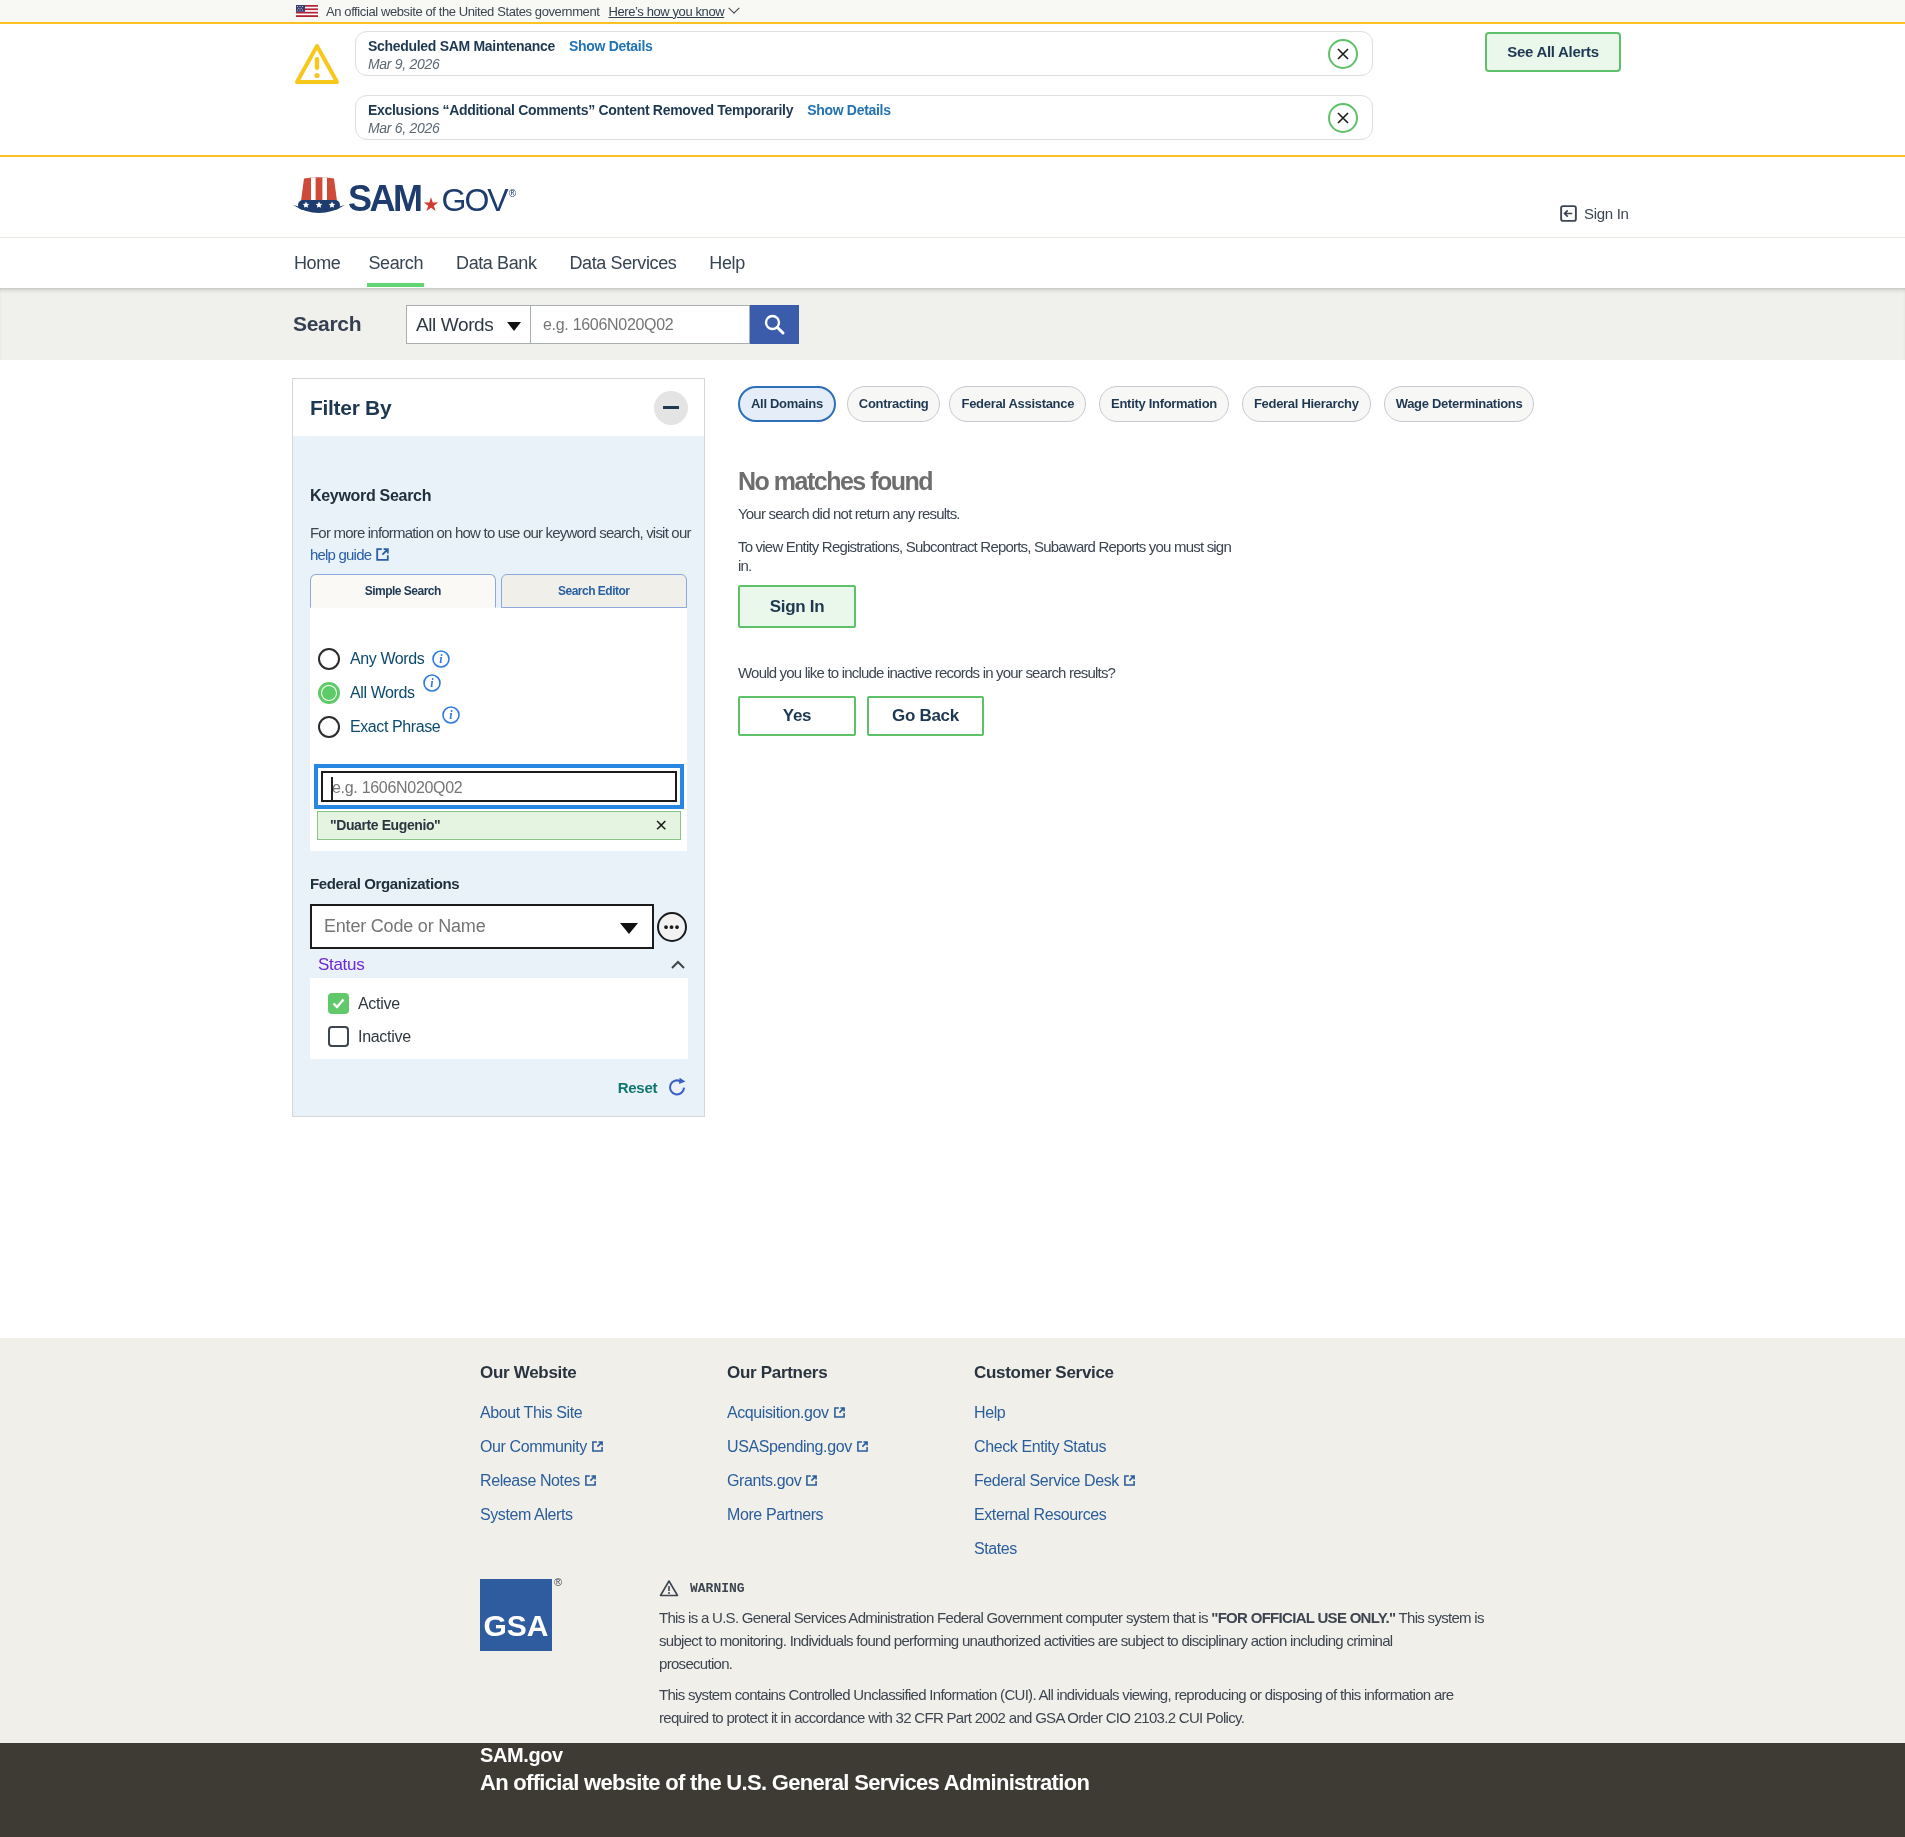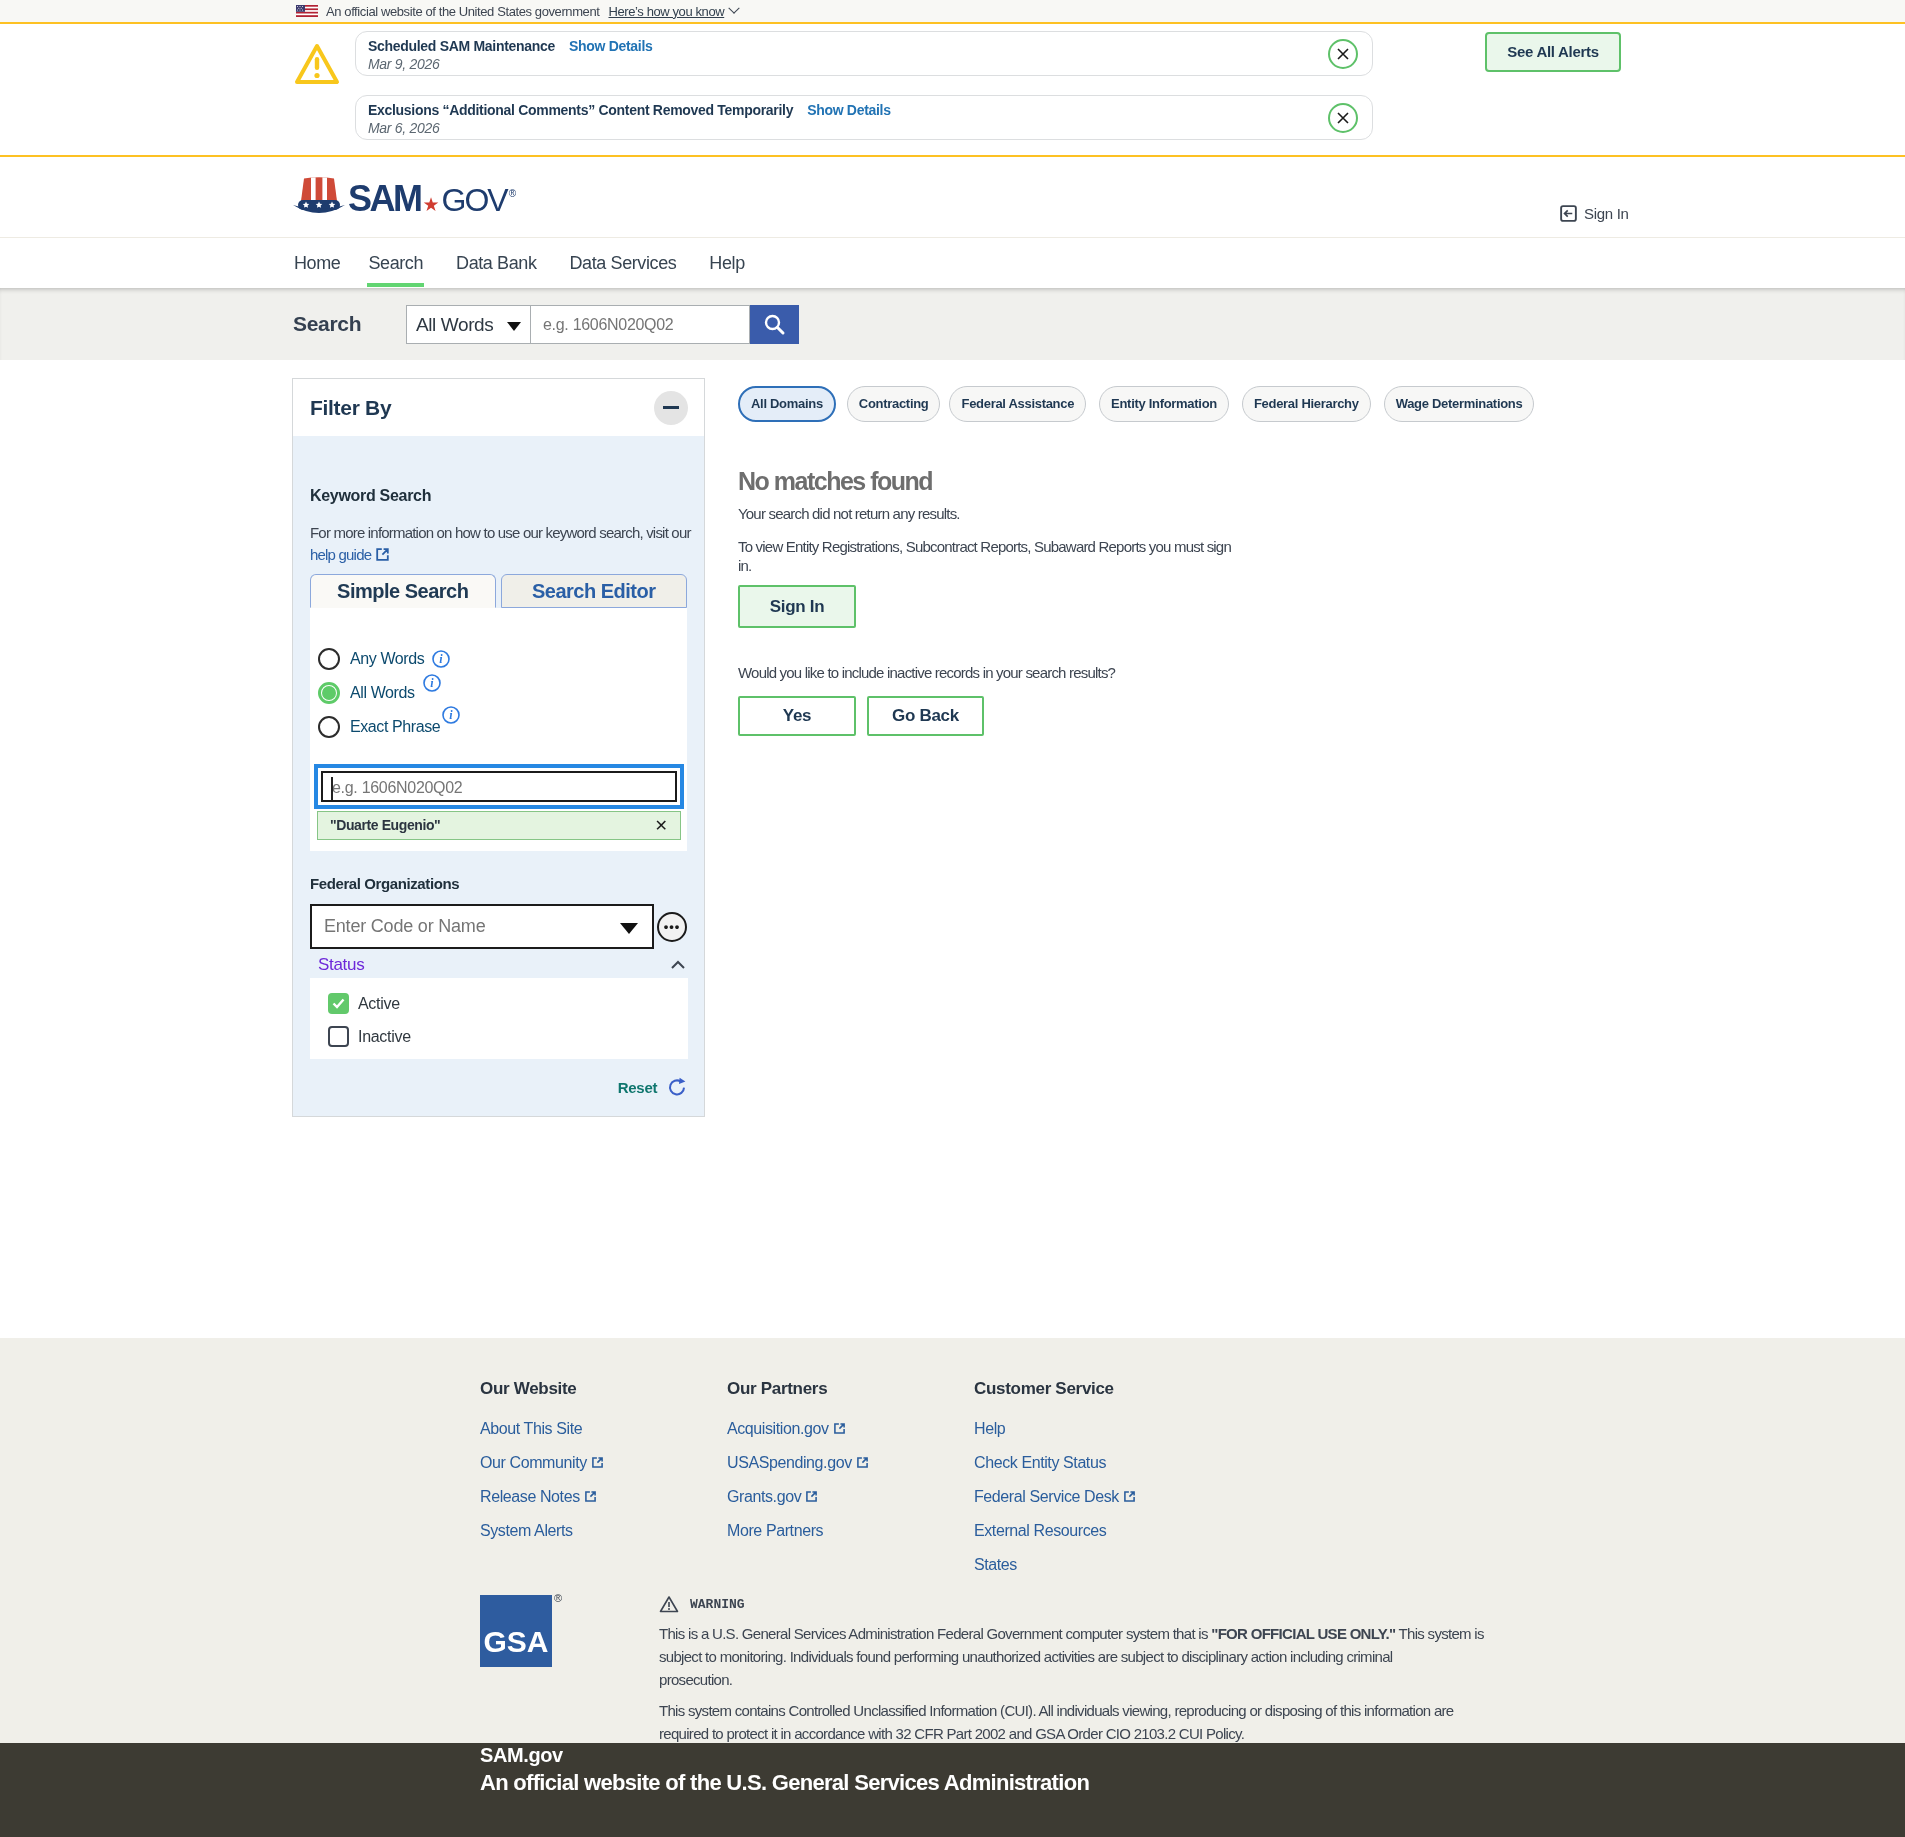--- a/index.html
+++ b/index.html
@@ -51,21 +51,21 @@
 .filter { margin-top:18px; width:413px; height:739px; border:1px solid #d5d8da; background:#e9f1f9; }
 .filter-head { background:#fff; height:57px; padding:0 16px 0 17px; display:flex; align-items:center; justify-content:space-between; }
 .filter-head .t { font-size:21px; font-weight:bold; letter-spacing:-0.3px; color:#1f3852; }
 .filter-head .minus { width:34px; height:34px; border-radius:50%; background:#e4e4e4; display:flex; align-items:center; justify-content:center; }
 .filter-head .minus span { display:block; width:16px; height:3px; background:#1f3852; }
 .filter-body { padding:51px 17px 0 17px; }
 .kw-h { font-size:16px; font-weight:bold; letter-spacing:-0.3px; color:#20303c; }
 .kw-p { font-size:15px; letter-spacing:-0.8px; color:#3d4551; line-height:22px; margin-top:17px; width:384px; }
 .kw-p a { color:#2a5fa6; }
 .tabs { display:flex; margin-top:8px; }
-.tab { width:186px; height:34px; border:1px solid #8ca8dc; border-radius:6px 6px 0 0; font-size:20px; font-weight:bold; letter-spacing:-0.5px; text-align:center; line-height:32px; }
+.tab { width:186px; height:34px; border:1px solid #8ca8dc; border-radius:6px 6px 0 0; font-size:12px; font-weight:bold; letter-spacing:-0.5px; text-align:center; line-height:32px; }
 .tab.on { background:#faf9f6; border-bottom:1px solid #faf9f6; color:#203a54; }
 .tab.off { background:#f0efe9; margin-left:5px; color:#2a5fa6; width:187px; }
 .tab-content { background:#fff; width:377px; height:243px; padding:39px 0 0 8px; position:relative; }
 .radio-row { display:flex; align-items:center; height:24px; margin-bottom:10px; position:relative; }
 .radio { width:22px; height:22px; border-radius:50%; border:2px solid #2c2c2c; background:#fff; }
 .radio.sel { border:3px solid #5ecb68; position:relative; }
 .radio.sel::after { content:""; position:absolute; left:1px; top:1px; width:14px; height:14px; border-radius:50%; background:#5ecb68; }
 .radio-row label { font-size:16px; letter-spacing:-0.4px; color:#0c4a6e; margin-left:10px; }
 .kw-input { position:absolute; left:4px; top:156px; width:370px; height:45px; border:4px solid #2688e3; background:#fff; padding:3px; }
 .kw-input .inner { width:100%; height:100%; border:2px solid #1b1b1b; font-size:16px; letter-spacing:-0.3px; color:#757575; line-height:29px; padding-left:9px; position:relative; }
@@ -95,21 +95,21 @@
 .nm-h1 { margin-top:45px; font-size:25px; font-weight:bold; letter-spacing:-1.5px; color:#6e6e6e; }
 .nm-p1 { margin-top:9px; font-size:15px; letter-spacing:-0.8px; color:#3d4551; }
 .nm-p2 { margin-top:15px; font-size:15px; letter-spacing:-0.8px; color:#3d4551; line-height:19px; }
 .btn-green { display:block; width:118px; height:43px; border:2px solid #5ec169; border-radius:2px; background:#eaf7eb; font-size:17px; font-weight:bold; letter-spacing:-0.3px; color:#1f3852; text-align:center; line-height:39px; }
 .signin-btn { margin-top:10px; }
 .nm-q { margin-top:36px; font-size:15px; letter-spacing:-0.8px; color:#3d4551; }
 .yesno { margin-top:15px; display:flex; }
 .btn-white { display:inline-block; width:118px; height:40px; border:2px solid #5ec169; border-radius:2px; background:#fff; font-size:17px; font-weight:bold; letter-spacing:-0.3px; color:#1f3852; text-align:center; line-height:36px; }
 .btn-white + .btn-white { margin-left:11px; width:117px; }
 
-footer.lite { background:#f0efe9; padding:41px 0 0 0; height:405px; }
+footer.lite { background:#f0efe9; padding:25px 0 0 0; height:405px; }
 .foot-cols { margin-left:480px; display:flex; }
 .fcol { width:247px; }
 .fcol h4 { font-size:17px; font-weight:bold; letter-spacing:-0.3px; color:#2a3440; margin-bottom:22px; }
 .fcol a { display:block; font-size:16px; letter-spacing:-0.4px; color:#2a5d9c; margin-bottom:18px; line-height:16px; white-space:nowrap; }
 .gsa-row { margin-left:480px; margin-top:4px; display:flex; }
 .gsa-logo { width:72px; height:72px; background:#2e5c9f; position:relative; color:#fff; display:flex; align-items:flex-end; justify-content:center; }
 .gsa-logo .g { font-size:30px; font-weight:bold; margin-bottom:8px; }
 .gsa-logo .r { position:absolute; right:-10px; top:-3px; font-size:11px; color:#3d4551; }
 .warn-col { margin-left:107px; width:860px; }
 .warn-head { display:flex; align-items:center; font-family:"Liberation Mono", monospace; font-size:13px; font-weight:bold; color:#3d4551; }

